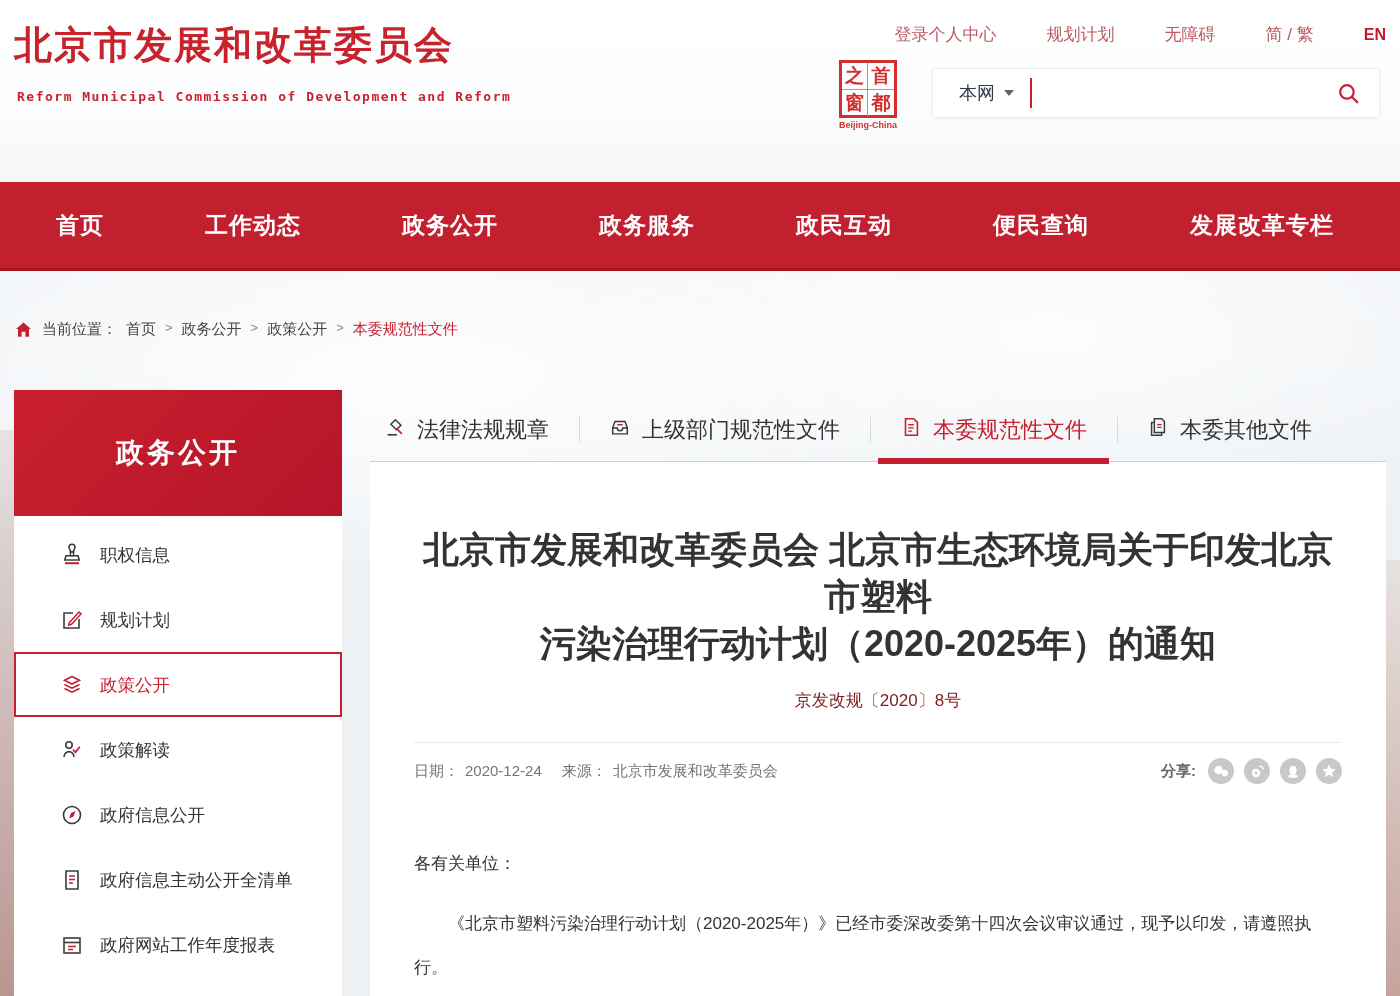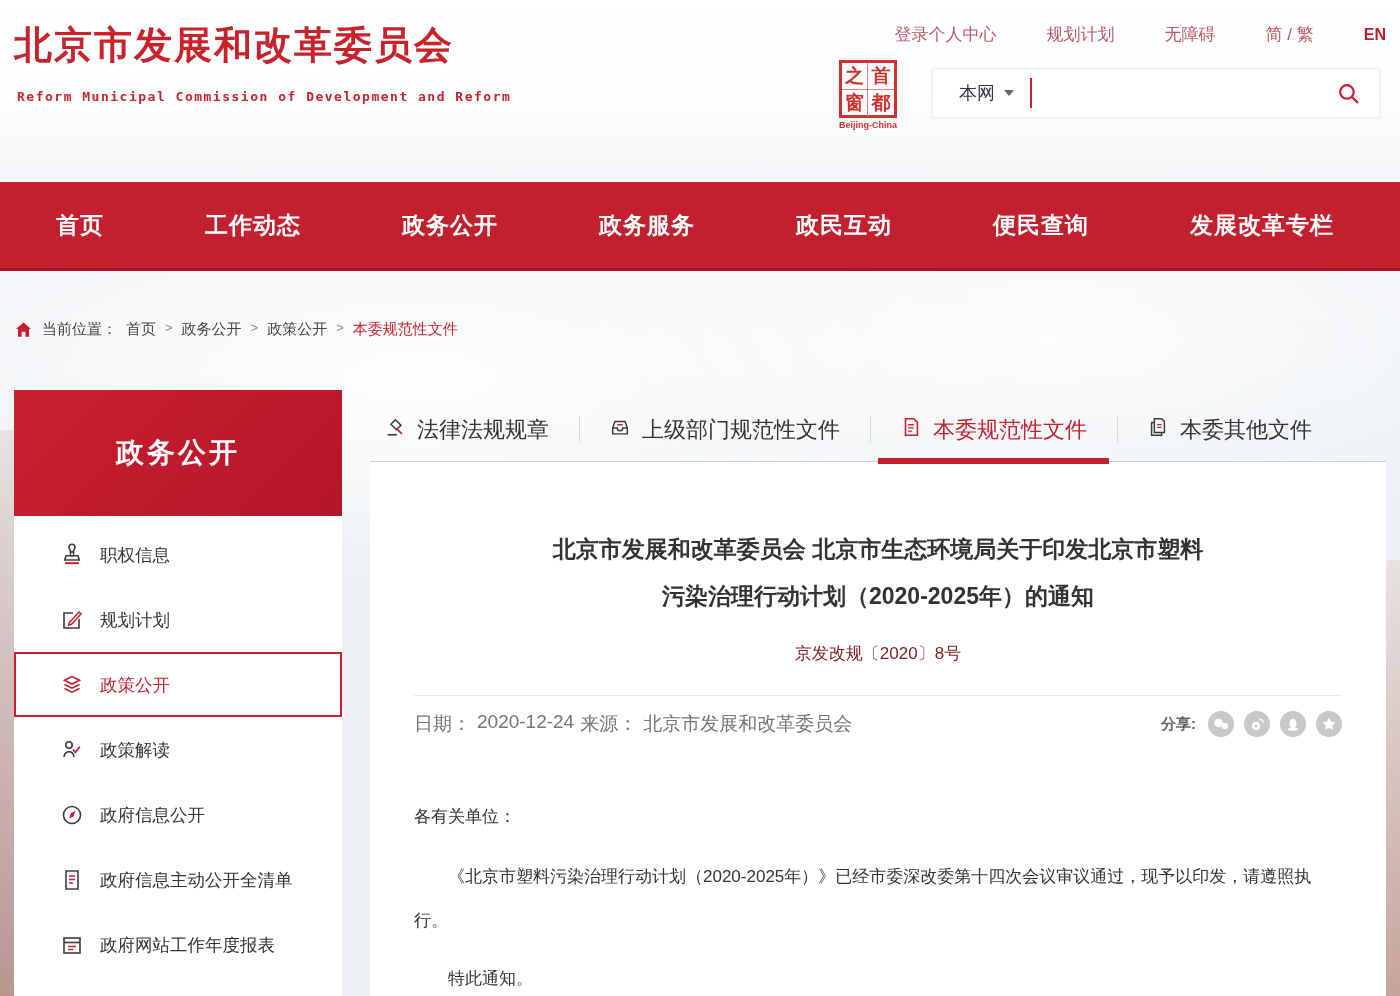--- a/index.html
+++ b/index.html
@@ -70,26 +70,26 @@
   .content { position:absolute; left:370px; top:398px; width:1016px; }
   .tabs { height:64px; display:flex; align-items:stretch; border-bottom:1px solid #ccd1d5; position:relative; }
   .tab { display:flex; align-items:center; gap:11px; padding:0 30px; font-size:22px; color:#333;
     cursor:pointer; position:relative; white-space:nowrap; }
   .tab:first-child { padding-left:14px; }
   .tab + .tab::before { content:""; position:absolute; left:0; top:19px; height:26px; width:1px; background:#d9d9d9; }
   .tab.active { color:#c51f30; }
   .tab.active::after { content:""; position:absolute; left:8px; right:8px; bottom:-3px; height:6px; background:#c51f30; }
 
   .panel { background:#fff; min-height:534px; padding:64px 44px 0; }
-  .art-title { text-align:center; font-size:23px; font-weight:bold; color:#333; line-height:47px; }
+  .art-title { text-align:center; font-size:36px; font-weight:bold; color:#333; line-height:47px; }
   .doc-num { text-align:center; font-size:17px; color:#7f1d1d; margin-top:22px; }
   .meta { margin-top:30px; border-top:1px solid #e9e9e9; padding-top:15px;
     display:flex; justify-content:space-between; align-items:center; }
-  .meta-left { font-size:19px; color:#757575; display:flex; gap:6px; }
-  .meta-left .src { }
+  .meta-left { font-size:15px; color:#757575; display:flex; gap:6px; }
+  .meta-left .src { margin-left:14px; }
   .share { display:flex; align-items:center; gap:10px; }
   .share-label { font-size:15px; font-weight:bold; color:#666; margin-right:2px; }
   .share-circle { width:26px; height:26px; border-radius:50%; background:#c8c8c8; cursor:pointer;
     display:flex; align-items:center; justify-content:center; }
 
   .body-text { margin-top:58px; font-size:17px; color:#333; line-height:44px; }
   .para { text-indent:2em; margin-top:16px; }
   .notice { text-indent:2em; margin-top:14px; }
 
   

